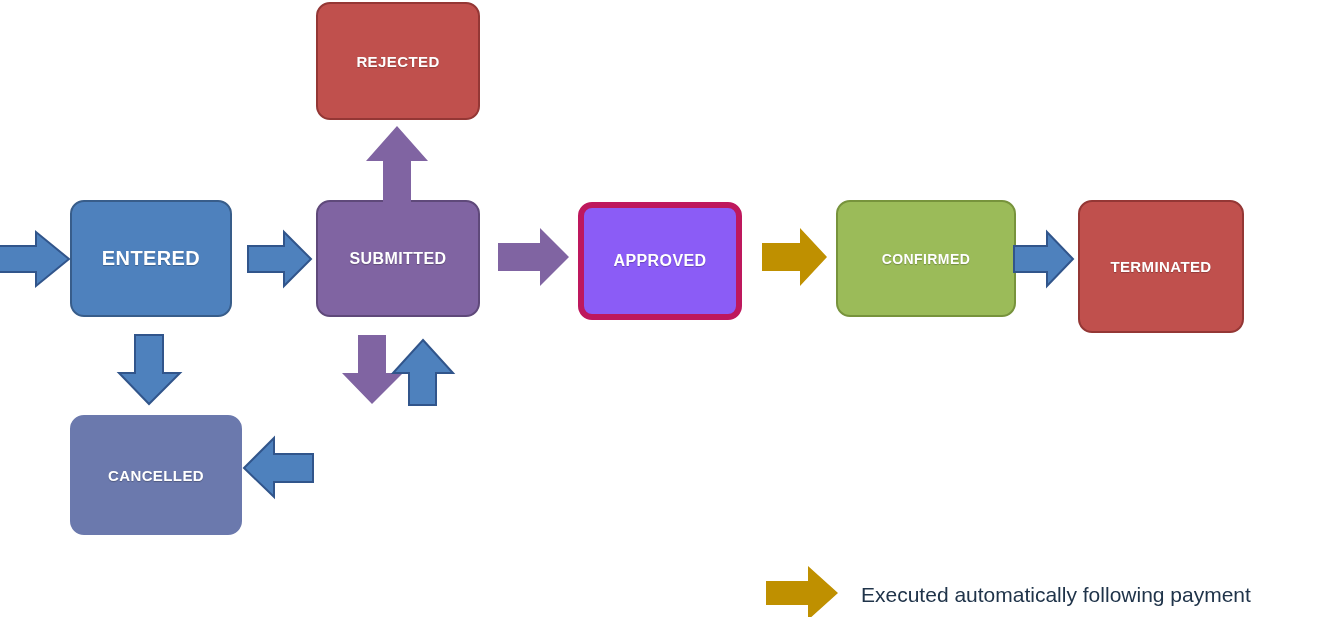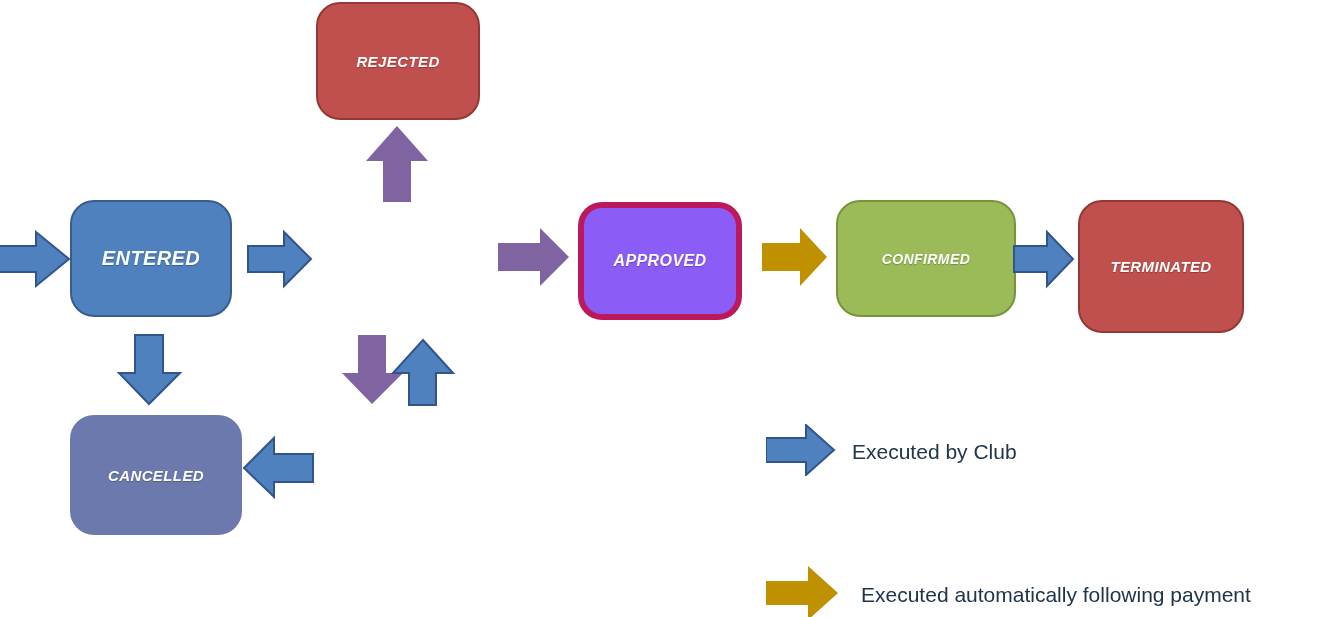--- a/index.html
+++ b/index.html
@@ -8,28 +8,27 @@
     background:#ffffff;
     font-family:"Liberation Sans", sans-serif;
     overflow:hidden;
   }
   #stage{position:relative;width:1325px;height:617px;}
 
   
   .node{
     position:absolute;
     display:flex;align-items:center;justify-content:center;
-    border-radius:24px;
+    border-radius:14px;
     color:#ffffff;
     font-weight:bold;
     letter-spacing:.4px;
     text-align:center;
     box-sizing:border-box;
     text-shadow:0 1px 1px rgba(0,0,0,.25);
-    font-style:italic;
   }
   .node.blue      {background:#4E81BD;border:2px solid #385D8A;}
   .node.purple    {background:#8064A2;border:2px solid #5F497A;}
   .node.red       {background:#C0504D;border:2px solid #943735;}
   .node.gold      {background:#8b5cf6;border:6px solid #be185d;}
   .node.green     {background:#9BBB59;border:2px solid #77933C;}
   .node.slate     {background:#6B79AD;border:2px solid #6B79AD;}
 
   
   .arrow{position:absolute;}
@@ -51,20 +50,23 @@
 <div id="stage">
 
   <div class="node red" style="left:316px;top:2px;width:164px;height:118px;font-size:15px;">
     <span>REJECTED</span>
   </div>
 
   <div class="node blue" style="left:70px;top:200px;width:162px;height:117px;font-size:20px;">
     <span>ENTERED</span>
   </div>
 
+  <div class="node purple" style="left:316px;top:200px;width:164px;height:117px;font-size:16px;">
+    <span>SUBMITTED</span>
+  </div>
 
   <div class="node gold" style="left:578px;top:202px;width:164px;height:118px;font-size:16px;">
     <span>APPROVED</span>
   </div>
 
   <div class="node green" style="left:836px;top:200px;width:180px;height:117px;font-size:14px;">
     <span>CONFIRMED</span>
   </div>
 
   <div class="node red" style="left:1078px;top:200px;width:166px;height:133px;font-size:15px;">
@@ -131,28 +133,20 @@
   </div>
 
   <div class="arrow" style="left:244px;top:438px;">
     <svg width="70" height="60" viewBox="0 0 70 60">
       <polygon points="0,30 30,0 30,16 69,16 69,44 30,44 30,59" fill="#4E81BD" stroke="#31558B" stroke-width="2"></polygon>
     </svg>
   </div>
 
   <div class="legend" style="left:766px;top:418px;width:555px;height:195px;">
 
-    <div class="legend-row" style="left:0px;top:6px;">
-      <span class="legend-swatch">
-        <svg width="70" height="52" viewBox="0 0 70 52">
-          <polygon points="0,14 40,14 40,1 68,26 40,51 40,38 0,38" fill="#4E81BD" stroke="#31558B" stroke-width="2"></polygon>
-        </svg>
-      </span>
-      <span class="legend-label" style="font-size:21px;margin-left:16px;">Executed by Club</span>
-    </div>
 
 
     <div class="legend-row" style="left:0px;top:147px;">
       <span class="legend-swatch">
         <svg width="74" height="56" viewBox="0 0 74 56">
           <polygon points="0,16 42,16 42,1 72,28 42,55 42,40 0,40" fill="#BF9000"></polygon>
         </svg>
       </span>
       <span class="legend-label" style="font-size:21px;margin-left:21px;">Executed automatically following payment</span>
     </div>

